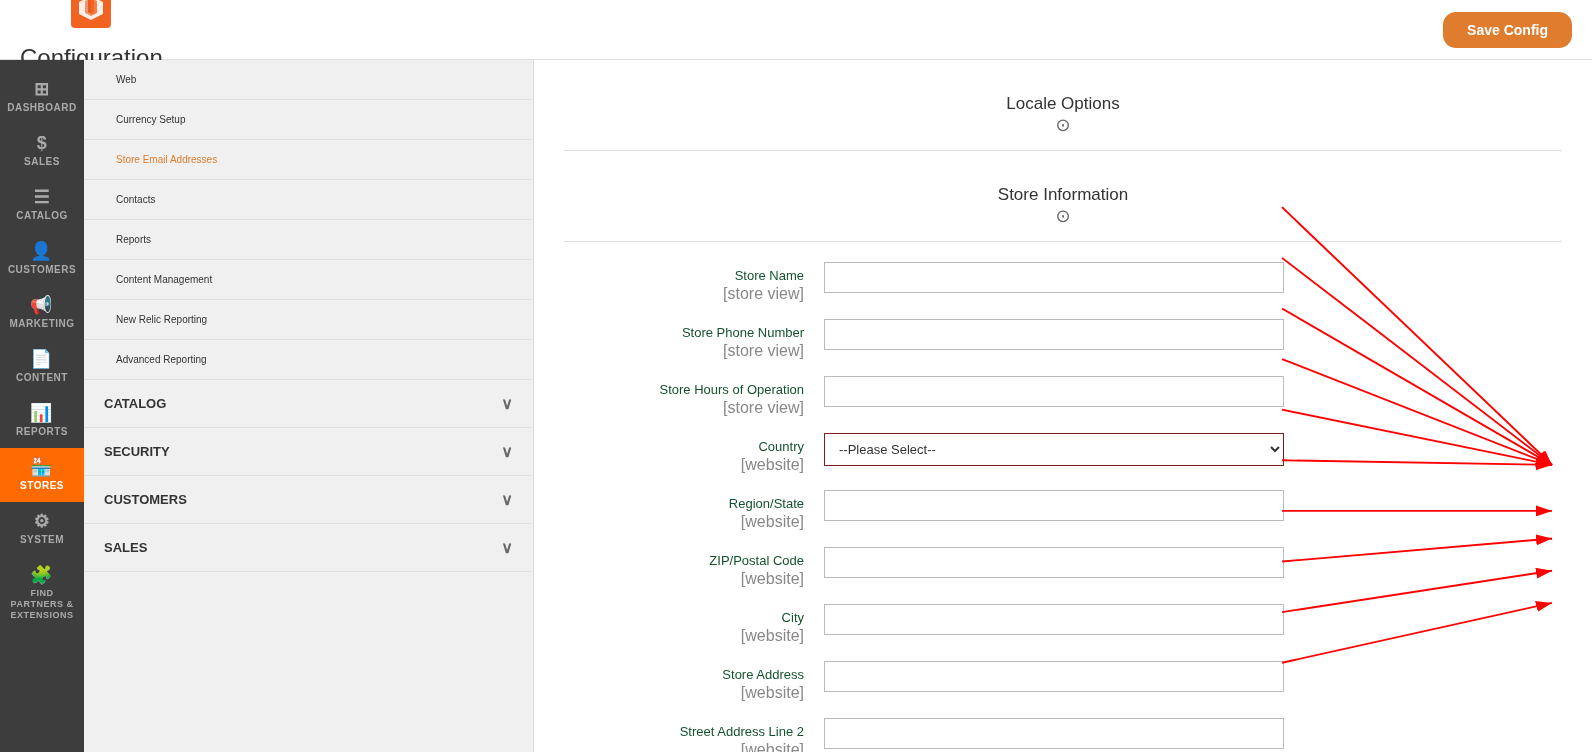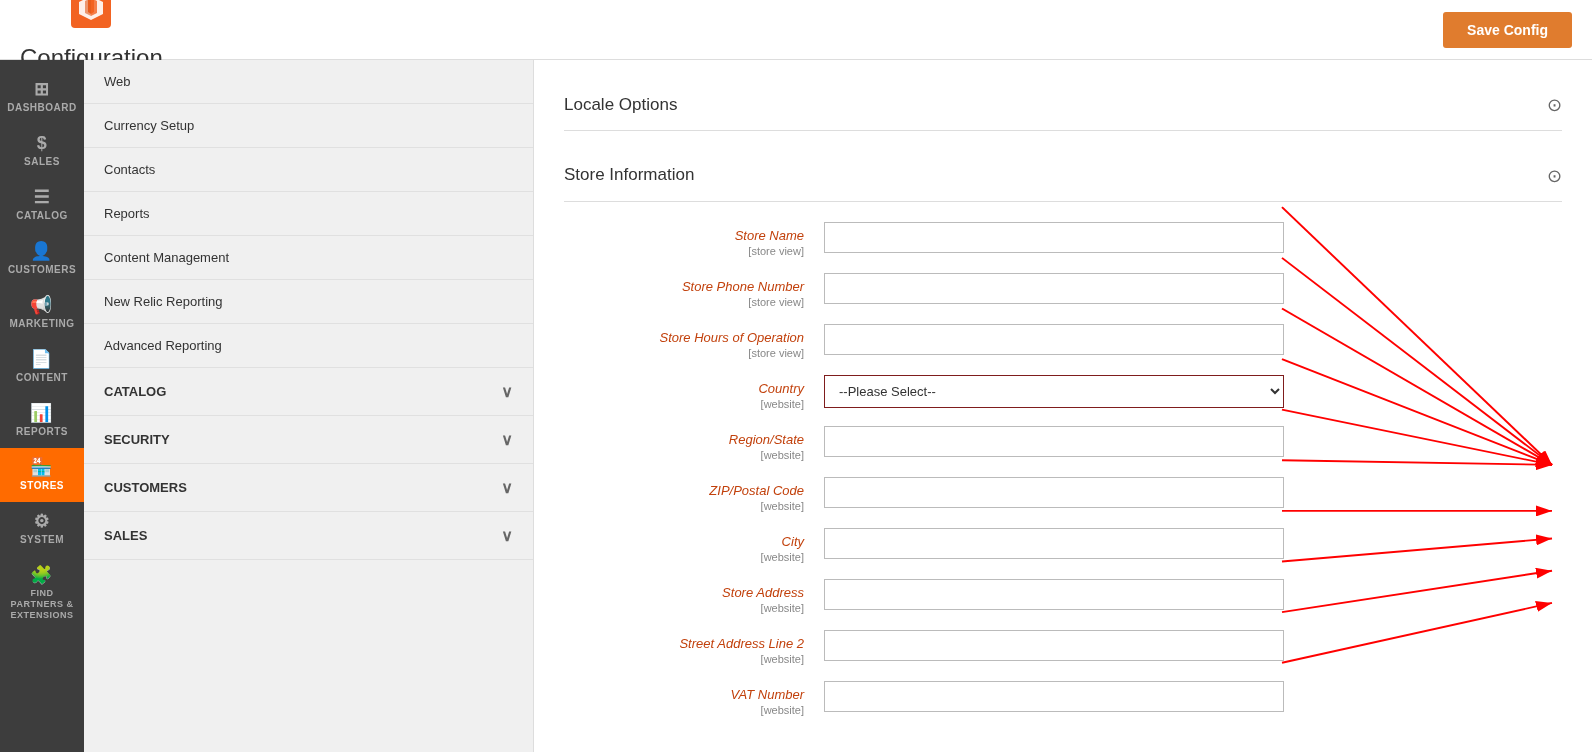--- a/index.html
+++ b/index.html
@@ -16,21 +16,21 @@
       width: 40px; height: 40px;
       background: #f26322;
       border-radius: 4px;
       display: flex; align-items: center; justify-content: center;
     }
     .magento-logo svg { width: 28px; height: 28px; }
     .page-title { font-size: 24px; font-weight: 300; color: #333; }
     .save-config-btn {
       background: #e07c2e; color: #fff; border: none;
       padding: 10px 24px; font-size: 14px; font-weight: 600;
-      cursor: pointer; border-radius: 3px;
+      cursor: pointer; border-radius: 13px;
     }
 
     
     .main-layout { display: flex; flex: 1; overflow: hidden; }
 
     
     .left-nav {
       width: 84px; background: #3d3d3d; flex-shrink: 0;
       display: flex; flex-direction: column; align-items: center;
       padding-top: 10px; overflow-y: auto;
@@ -45,65 +45,65 @@
     .nav-item .nav-icon { font-size: 18px; line-height: 1; }
     .nav-item .nav-label { line-height: 1.2; }
 
     
     .content-sidebar {
       width: 450px; background: #f0f0f0; border-right: 1px solid #ddd;
       overflow-y: auto; flex-shrink: 0;
     }
     .sidebar-menu-list { list-style: none; }
     .sidebar-menu-item {
-      padding: 14px 20px; border-bottom: 1px solid #e0e0e0;
-      cursor: pointer; color: #333; font-size: 13px;
+      padding: 14px 32px; border-bottom: 1px solid #e0e0e0;
+      cursor: pointer; color: #333; font-size: 10px;
       background: #f0f0f0;
     }
     .sidebar-menu-item.active-link { color: #e07c2e; }
 
     .sidebar-section-header {
       display: flex; align-items: center; justify-content: space-between;
       padding: 14px 20px; border-bottom: 1px solid #e0e0e0;
       cursor: pointer; font-weight: 700; font-size: 13px; color: #333;
       background: #f0f0f0; text-transform: uppercase;
     }
     .chevron-icon { font-size: 16px; color: #666; }
 
     
     .main-content {
       flex: 1; overflow-y: auto; background: #fff; padding: 20px 30px;
     }
 
     
     .config-section-header {
       display: flex; align-items: center; justify-content: space-between;
-      padding: 14px 0; border-bottom: 1px solid #ddd; margin-bottom: 10px;
+      padding: 14px 0; border-bottom: 1px solid #ddd; margin-bottom: 10px; flex-direction: column;
     }
     .config-section-title { font-size: 17px; font-weight: 400; color: #333; }
     .toggle-icon { font-size: 18px; color: #666; cursor: pointer; }
 
     
     .store-info-section { margin-top: 20px; }
     .store-info-header {
-      display: flex; justify-content: space-between;
-      padding: 14px 0; border-bottom: 1px solid #ddd; margin-bottom: 20px;
+      display: flex; align-items: center; justify-content: space-between;
+      padding: 14px 0; border-bottom: 1px solid #ddd; margin-bottom: 20px; flex-direction: column;
     }
 
     
     .form-row {
       display: flex; align-items: flex-start; margin-bottom: 16px;
       position: relative;
     }
     .form-label-group {
       width: 260px; text-align: right; padding-right: 20px; flex-shrink: 0;
       padding-top: 6px;
     }
-    .form-label { font-size: 13px; color: #c2410c; display: block; font-style: italic; }
-    .form-scope { font-size: 11px; color: #888; display: block; margin-top: 2px; }
+    .form-label { font-size: 13px; color: #14532d; display: block; }
+    .form-scope { font-size: 16px; color: #888; display: block; margin-top: 2px; }
     .form-field { flex: 1; max-width: 460px; }
     .form-input {
       width: 100%; padding: 7px 10px; border: 1px solid #bbb;
       font-size: 13px; color: #333; background: #fff; outline: none;
     }
     .form-select {
       width: 100%; padding: 7px 10px; border: 1px solid #7f1d1d;
       font-size: 13px; color: #333; background: #fff; outline: none;
       appearance: auto;
     }
@@ -173,20 +173,23 @@
   </nav>
 
   <aside class="content-sidebar">
     <ul class="sidebar-menu-list">
       <li class="sidebar-menu-item">
         <span>Web</span>
       </li>
       <li class="sidebar-menu-item">
         <span>Currency Setup</span>
       </li>
+      <li class="sidebar-menu-item active-link">
+        <span>Store Email Addresses</span>
+      </li>
       <li class="sidebar-menu-item">
         <span>Contacts</span>
       </li>
       <li class="sidebar-menu-item">
         <span>Reports</span>
       </li>
       <li class="sidebar-menu-item">
         <span>Content Management</span>
       </li>
       <li class="sidebar-menu-item">

